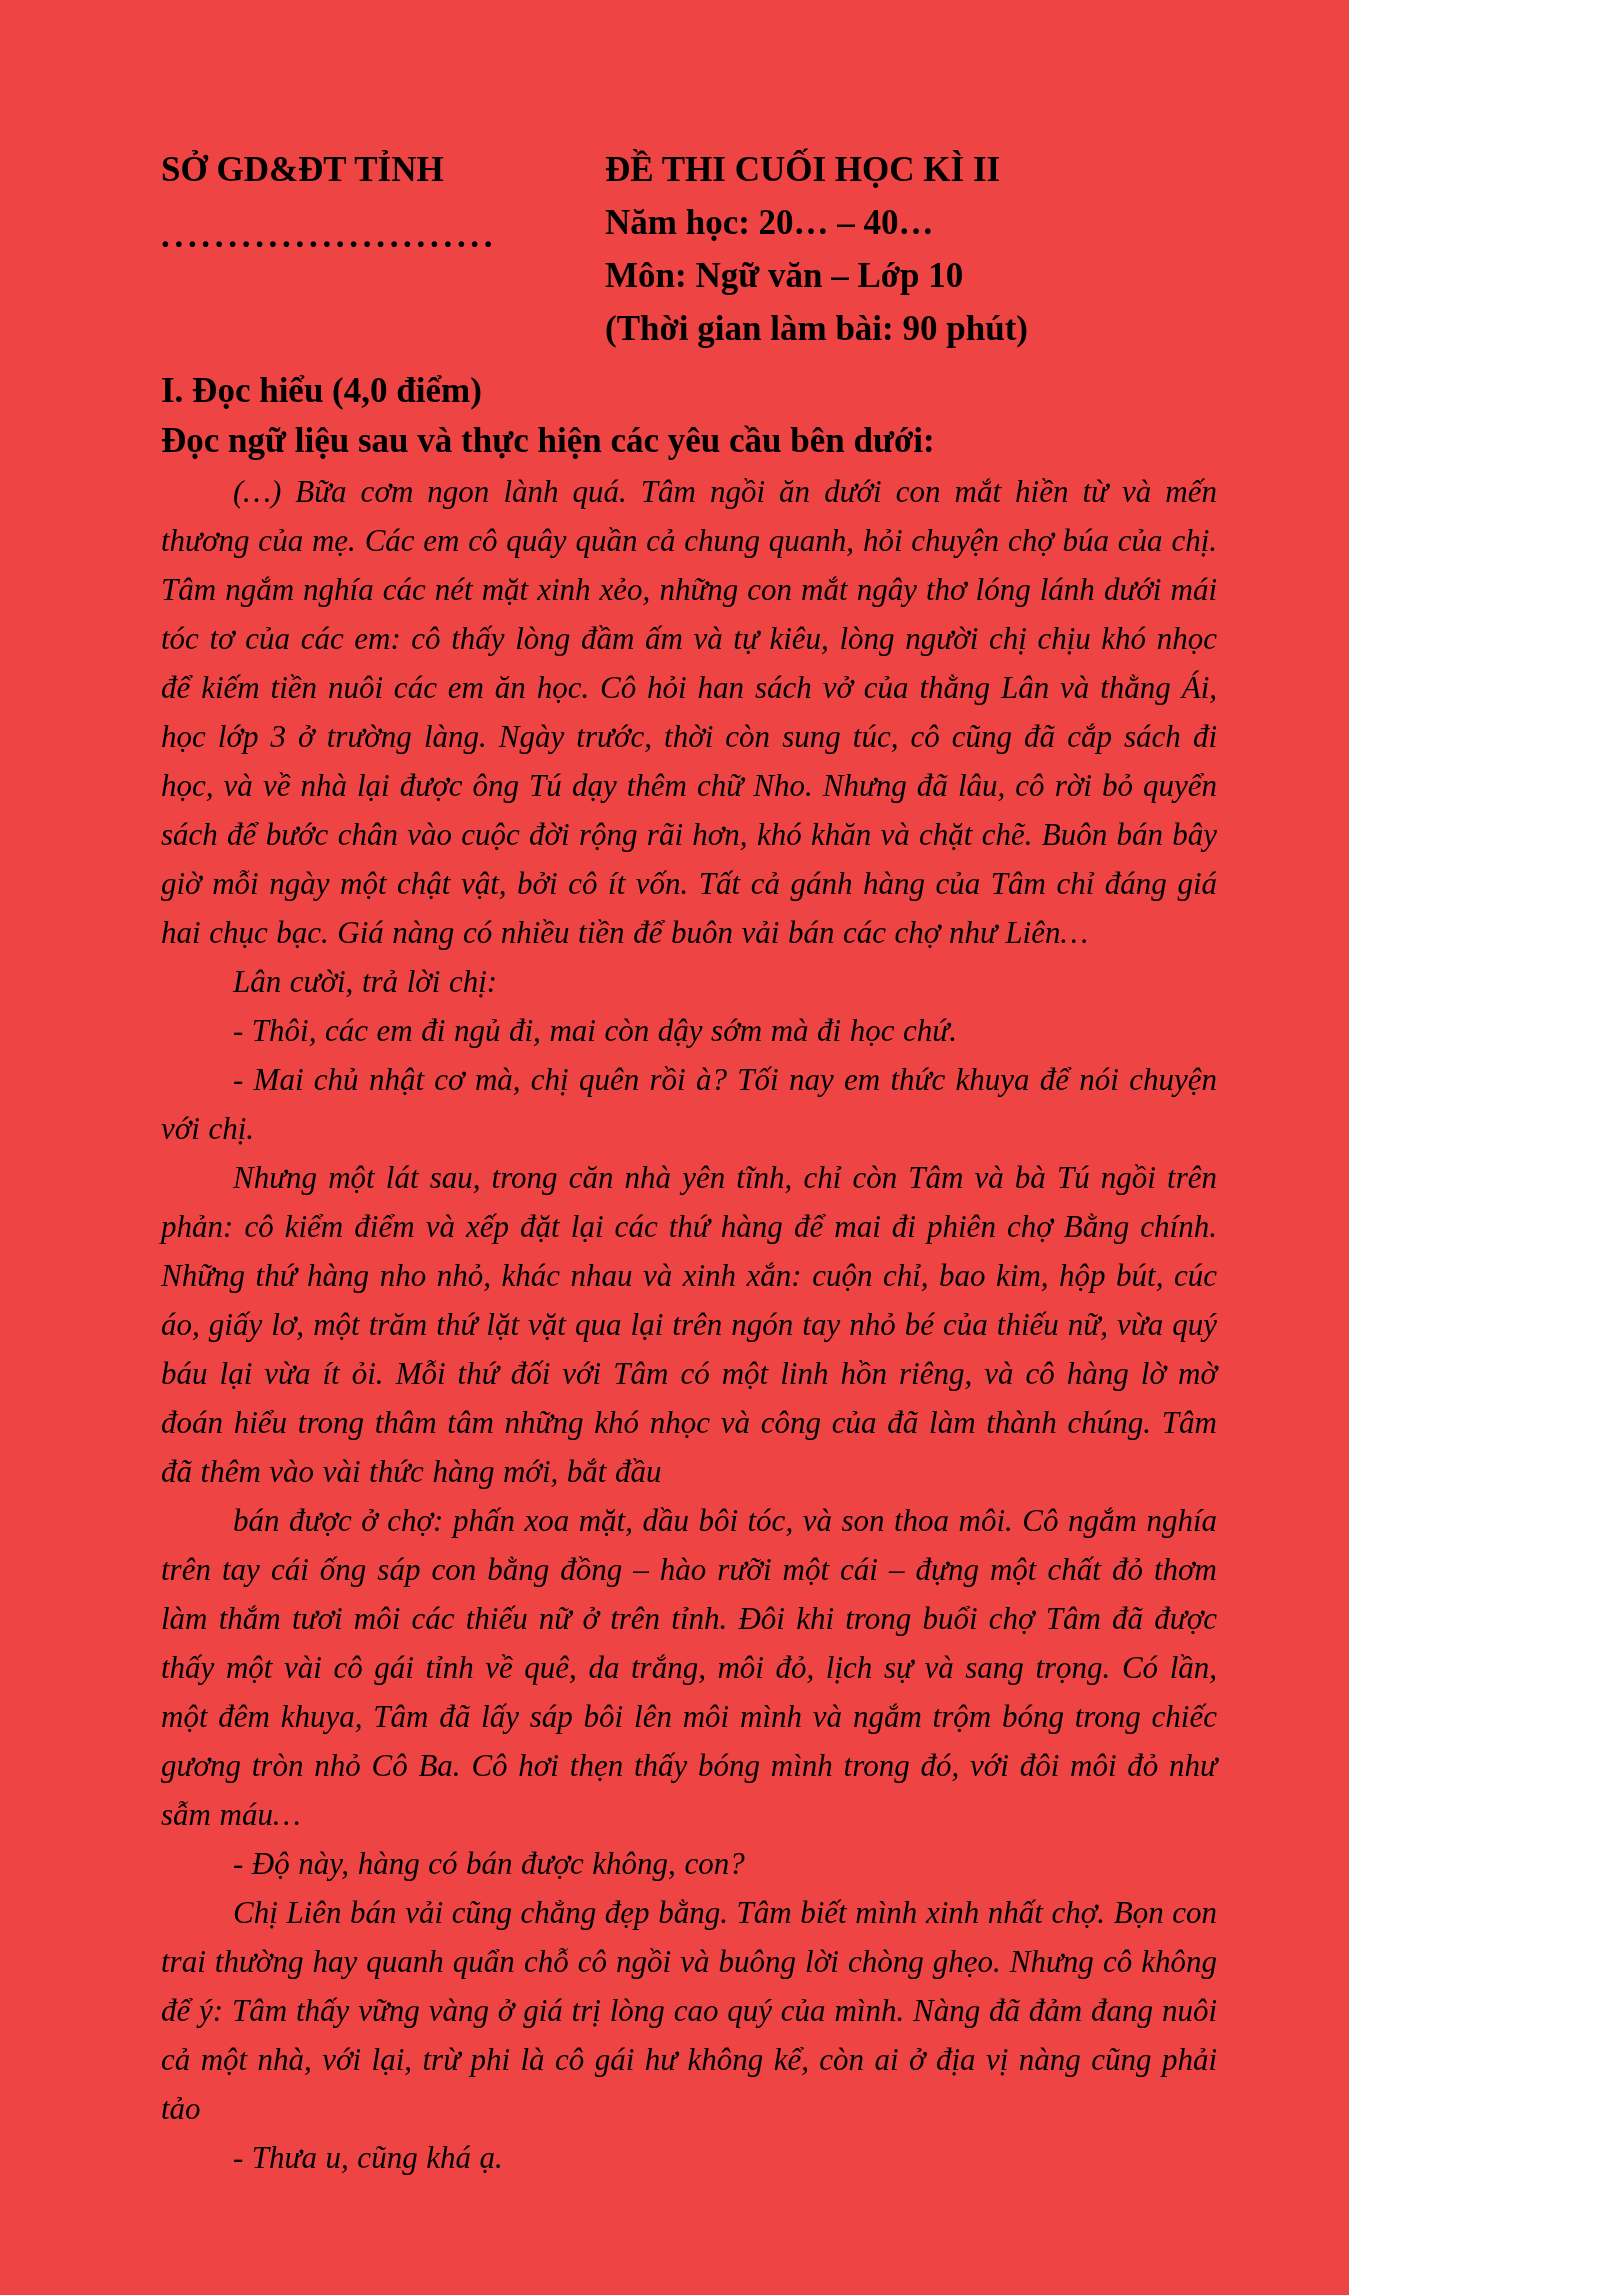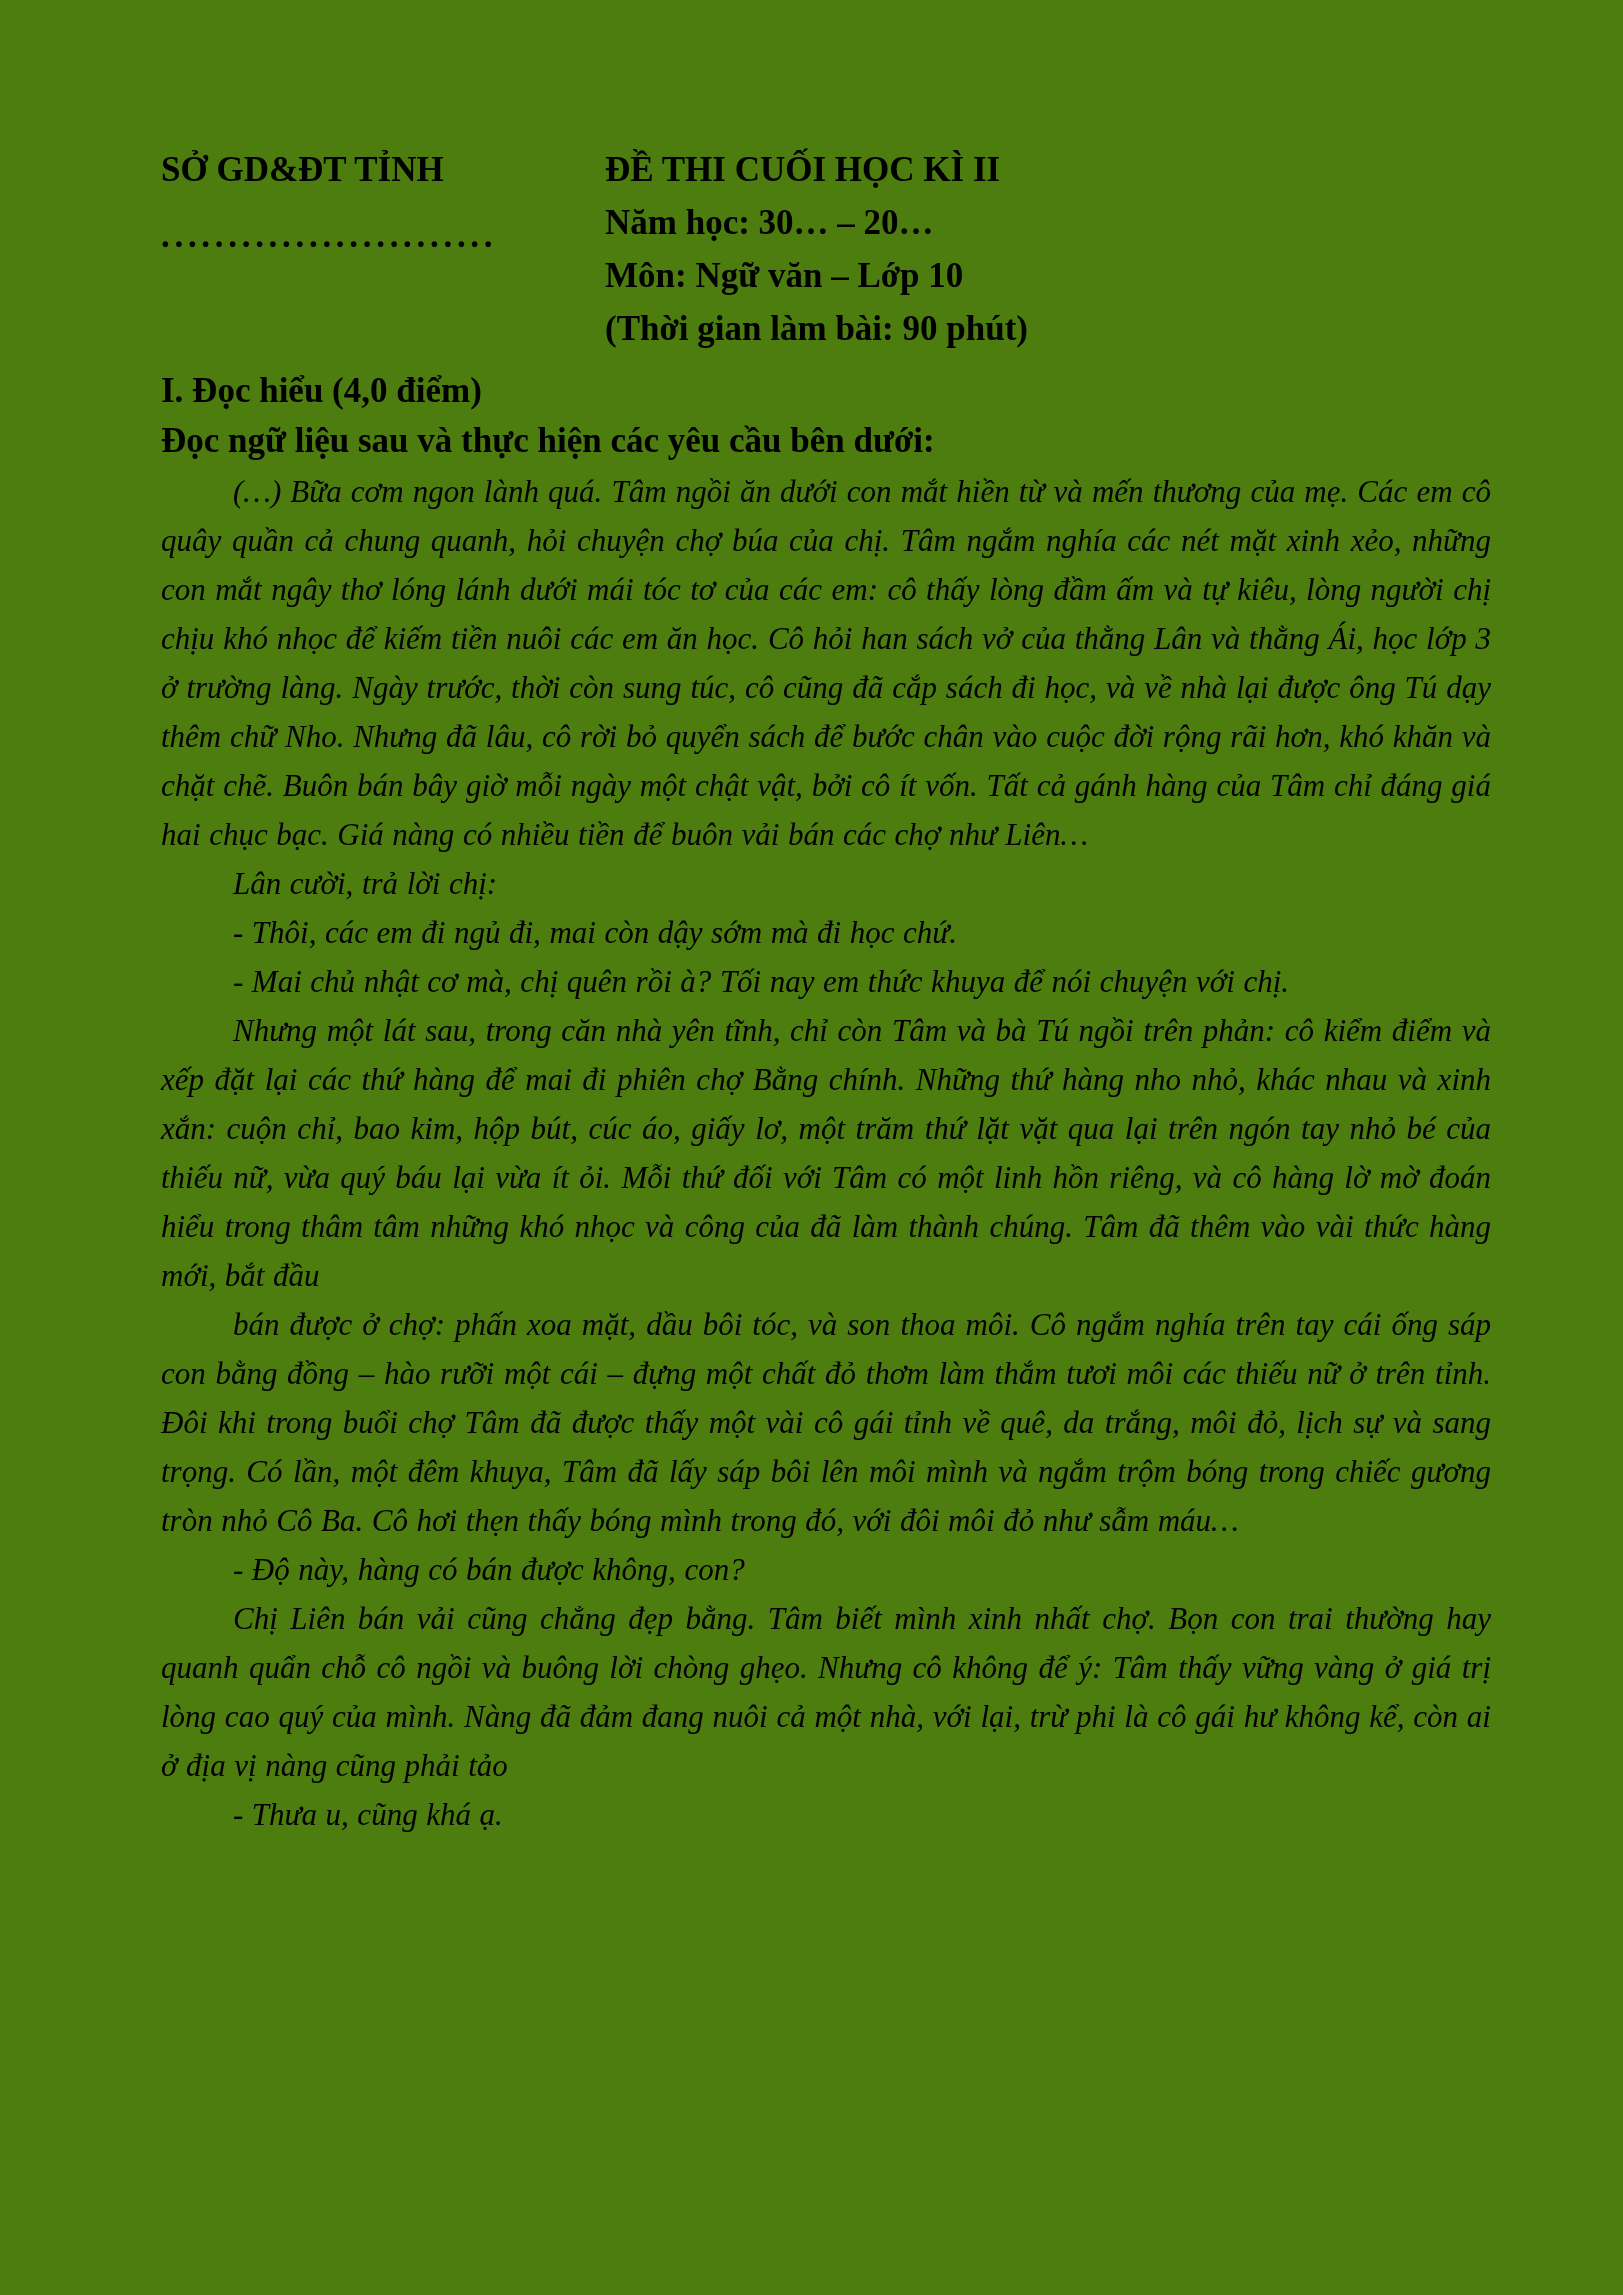--- a/index.html
+++ b/index.html
@@ -8,25 +8,25 @@
     background: #ffffff;
   }
   body {
     width: 1623px;
     height: 2295px;
     color: #000000;
     font-family: "Liberation Serif", serif;
   }
   .page {
     box-sizing: border-box;
-    width: 1623px;
+    width: 1349px;
     height: 2295px;
     padding: 143px 132px 63px 161px;
     overflow: hidden;
-    background: #4d7c0f;
+    background: #ef4444;
   }
   
   .doc-header {
     display: flex;
     align-items: flex-start;
   }
   .header-left {
     width: 444px;
     flex: 0 0 444px;
     font-weight: bold;
@@ -72,21 +72,21 @@
 
 <div class="page">
 
   <div class="doc-header">
     <div class="header-left">
       <div>SỞ GD&amp;ĐT TỈNH</div>
       <div class="dots">.........................</div>
     </div>
     <div class="header-right">
       <div>ĐỀ THI CUỐI HỌC KÌ II</div>
-      <div>Năm học: 30… – 20…</div>
+      <div>Năm học: 20… – 40…</div>
       <div>Môn: Ngữ văn – Lớp 10</div>
       <div>(Thời gian làm bài: 90 phút)</div>
     </div>
   </div>
 
   <p class="section-heading">I. Đọc hiểu (4,0 điểm)</p>
   <p class="instruction">Đọc ngữ liệu sau và thực hiện các yêu cầu bên dưới:</p>
 
   <div class="passage">
     <p>(…) Bữa cơm ngon lành quá. Tâm ngồi ăn dưới con mắt hiền từ và mến thương của mẹ. Các em cô quây quần cả chung quanh, hỏi chuyện chợ búa của chị. Tâm ngắm nghía các nét mặt xinh xẻo, những con mắt ngây thơ lóng lánh dưới mái tóc tơ của các em: cô thấy lòng đầm ấm và tự kiêu, lòng người chị chịu khó nhọc để kiếm tiền nuôi các em ăn học. Cô hỏi han sách vở của thằng Lân và thằng Ái, học lớp 3 ở trường làng. Ngày trước, thời còn sung túc, cô cũng đã cắp sách đi học, và về nhà lại được ông Tú dạy thêm chữ Nho. Nhưng đã lâu, cô rời bỏ quyển sách để bước chân vào cuộc đời rộng rãi hơn, khó khăn và chặt chẽ. Buôn bán bây giờ mỗi ngày một chật vật, bởi cô ít vốn. Tất cả gánh hàng của Tâm chỉ đáng giá hai chục bạc. Giá nàng có nhiều tiền để buôn vải bán các chợ như Liên…</p>

